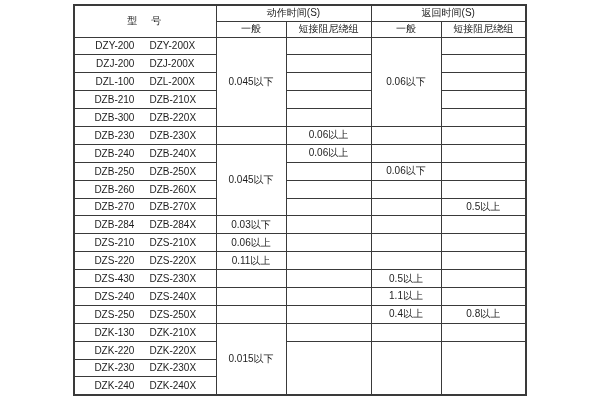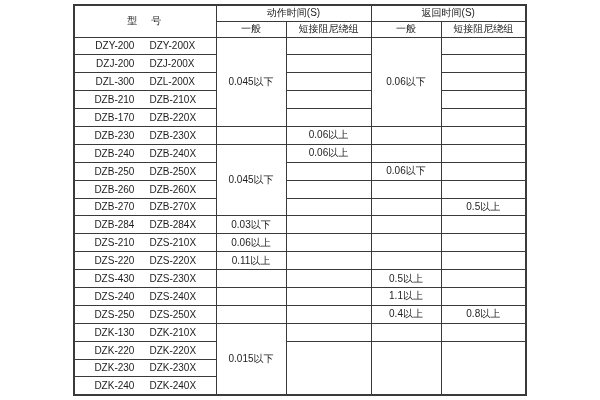--- a/index.html
+++ b/index.html
@@ -71,41 +71,41 @@
               <span>DZJ-200</span>
               <span>DZJ-200X</span>
             </div>
           </td>
           <td></td>
           <td></td>
         </tr>
         <tr>
           <td>
             <div class="model-wrap">
-              <span>DZL-300</span>
+              <span>DZL-100</span>
               <span>DZL-200X</span>
             </div>
           </td>
           <td></td>
           <td></td>
         </tr>
         <tr>
           <td>
             <div class="model-wrap">
               <span>DZB-210</span>
               <span>DZB-210X</span>
             </div>
           </td>
           <td></td>
           <td></td>
         </tr>
         <tr>
           <td>
             <div class="model-wrap">
-              <span>DZB-170</span>
+              <span>DZB-300</span>
               <span>DZB-220X</span>
             </div>
           </td>
           <td></td>
           <td></td>
         </tr>
         <tr>
           <td>
             <div class="model-wrap">
               <span>DZB-230</span>

